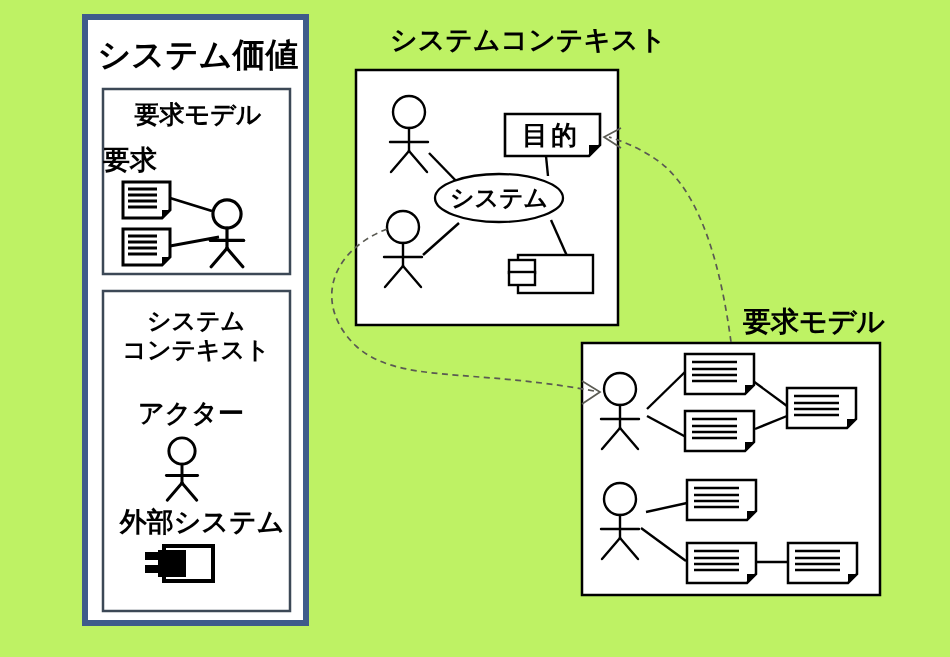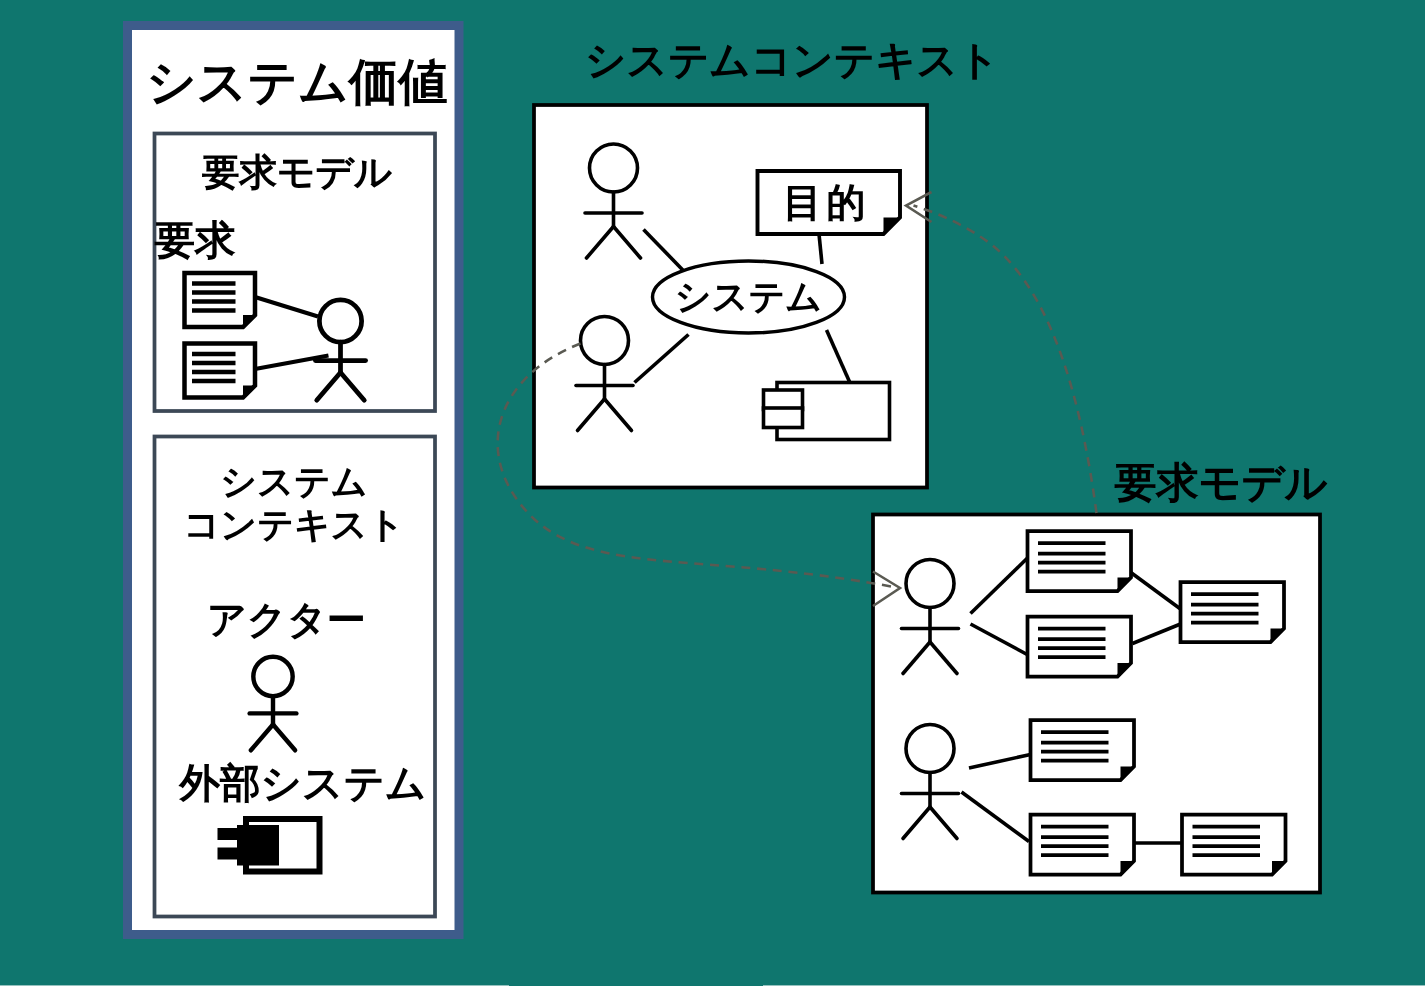--- a/index.html
+++ b/index.html
@@ -1,16 +1,16 @@
 <!DOCTYPE html>
 <html><head>
 <meta charset="utf-8">
 <style>
   html,body{margin:0;padding:0;background:#ffffff;}
-  .stage{position:relative;width:950px;height:657px;background:#0f766e;overflow:hidden;}
+  .stage{position:relative;width:950px;height:657px;background:#bef264;overflow:hidden;}
   svg text{font-family:"Liberation Sans","DejaVu Sans",sans-serif;font-weight:700;fill:#000;}
   .t-panel-title{font-size:33px;}
   .t-mini-title{font-size:25px;}
   .t-req{font-size:27px;}
   .t-mini24{font-size:24px;}
   .t-mini26{font-size:26px;}
   .t-ext{font-size:27px;}
   .t-diagram-title{font-size:27px;}
   .t-ellipse{font-size:24px;}
   .t-purpose{font-size:26px;letter-spacing:3px;}

